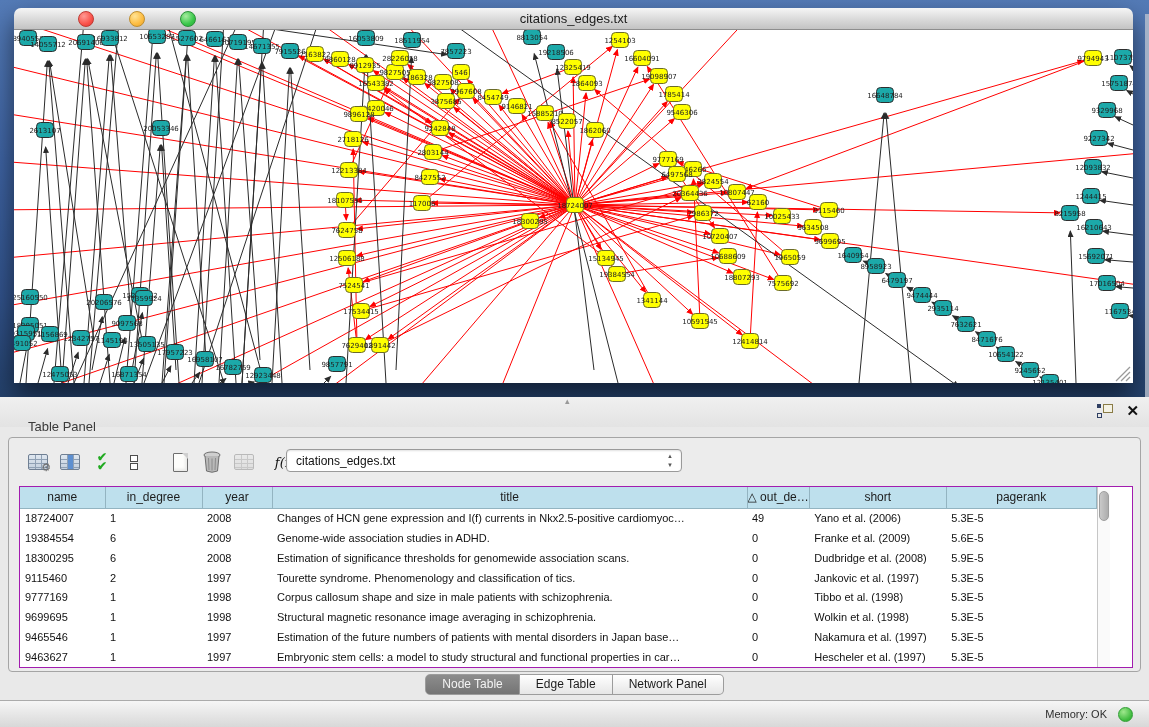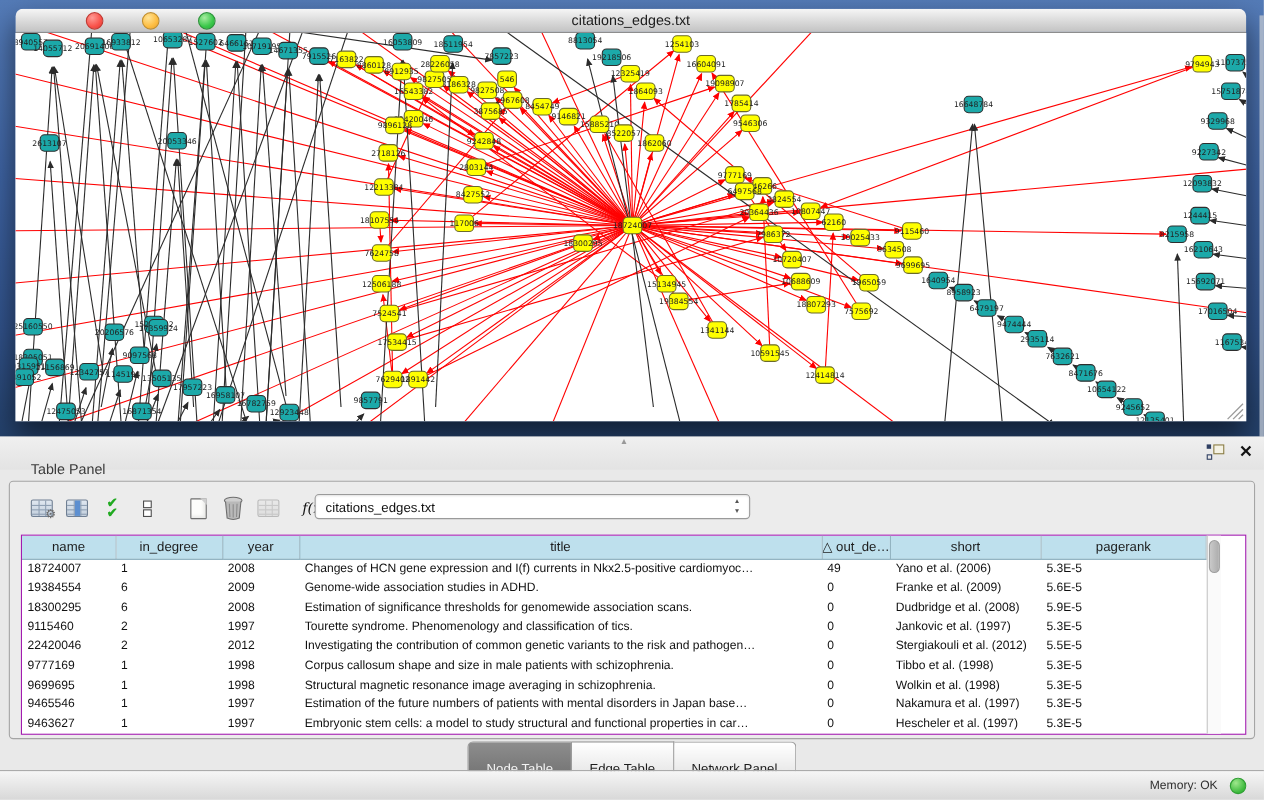--- a/index.html
+++ b/index.html
@@ -55,21 +55,21 @@
   table.grid { border-collapse:collapse; table-layout:fixed; font-size:11px; }
   table.grid th { height:21px; background:#bee0ed; border:1px solid #93b4c1; border-top:none;
     font-weight:normal; color:#1c1c1c; font-size:12px; text-align:center; overflow:hidden; white-space:nowrap; cursor:pointer; }
   table.grid th:first-child { border-left:none; }
   table.grid td { height:16px; padding:0 0 0 5px; color:#111; white-space:nowrap; overflow:hidden; cursor:default; }
   .vscroll { width:13px; background:#fafafa; border-left:1px solid #c6c6c6; position:relative; }
   .vscroll .thumb { position:absolute; left:1px; top:4px; width:10px; height:30px; border-radius:6px;
     background:linear-gradient(90deg,#c9c9c9,#adadad); border:1px solid #9e9e9e; cursor:pointer; }
 
   .tabsbar { position:absolute; left:0; top:277px; width:100%; display:flex; justify-content:center; }
-  .tabbtn { height:21px; line-height:19px; padding:15px 16px; font-size:12px; background:linear-gradient(180deg,#ffffff,#e6e6e6);
+  .tabbtn { height:21px; line-height:19px; padding:0 16px; font-size:12px; background:linear-gradient(180deg,#ffffff,#e6e6e6);
     border:1px solid #9c9c9c; border-left:none; color:#1c1c1c; cursor:pointer; }
   .tabbtn:first-child { border-left:1px solid #9c9c9c; border-radius:5px 0 0 5px; }
   .tabbtn:last-child { border-radius:0 5px 5px 0; }
   .tabbtn.active { background:linear-gradient(180deg,#8d8d8d,#747474); color:#f4f4f4; }
 
   .statusbar { position:absolute; left:0; top:303px; width:100%; height:27px;
     background:linear-gradient(180deg,#f6f6f6,#d8d8d8); border-top:1px solid #ababab; }
   .mem-label { position:absolute; right:42px; top:7px; font-size:11px; color:#2e2e2e; }
   .mem-dot { position:absolute; right:16px; top:6px; width:15px; height:15px; border-radius:50%;
     background:radial-gradient(circle at 35% 30%, #9fe88d, #3cb93c 70%); border:1px solid #2f9e33; }
@@ -898,29 +898,20 @@
             <tr>
               <td>9115460</td>
               <td>2</td>
               <td>1997</td>
               <td>Tourette syndrome. Phenomenology and classification of tics.</td>
               <td>0</td>
               <td>Jankovic et al. (1997)</td>
               <td>5.3E-5</td>
             </tr>
             <tr>
-              <td>22420046</td>
-              <td>2</td>
-              <td>2012</td>
-              <td>Investigating the contribution of common genetic variants to the risk and pathogen…</td>
-              <td>0</td>
-              <td>Stergiakouli et al. (2012)</td>
-              <td>5.5E-5</td>
-            </tr>
-            <tr>
               <td>9777169</td>
               <td>1</td>
               <td>1998</td>
               <td>Corpus callosum shape and size in male patients with schizophrenia.</td>
               <td>0</td>
               <td>Tibbo et al. (1998)</td>
               <td>5.3E-5</td>
             </tr>
             <tr>
               <td>9699695</td>

